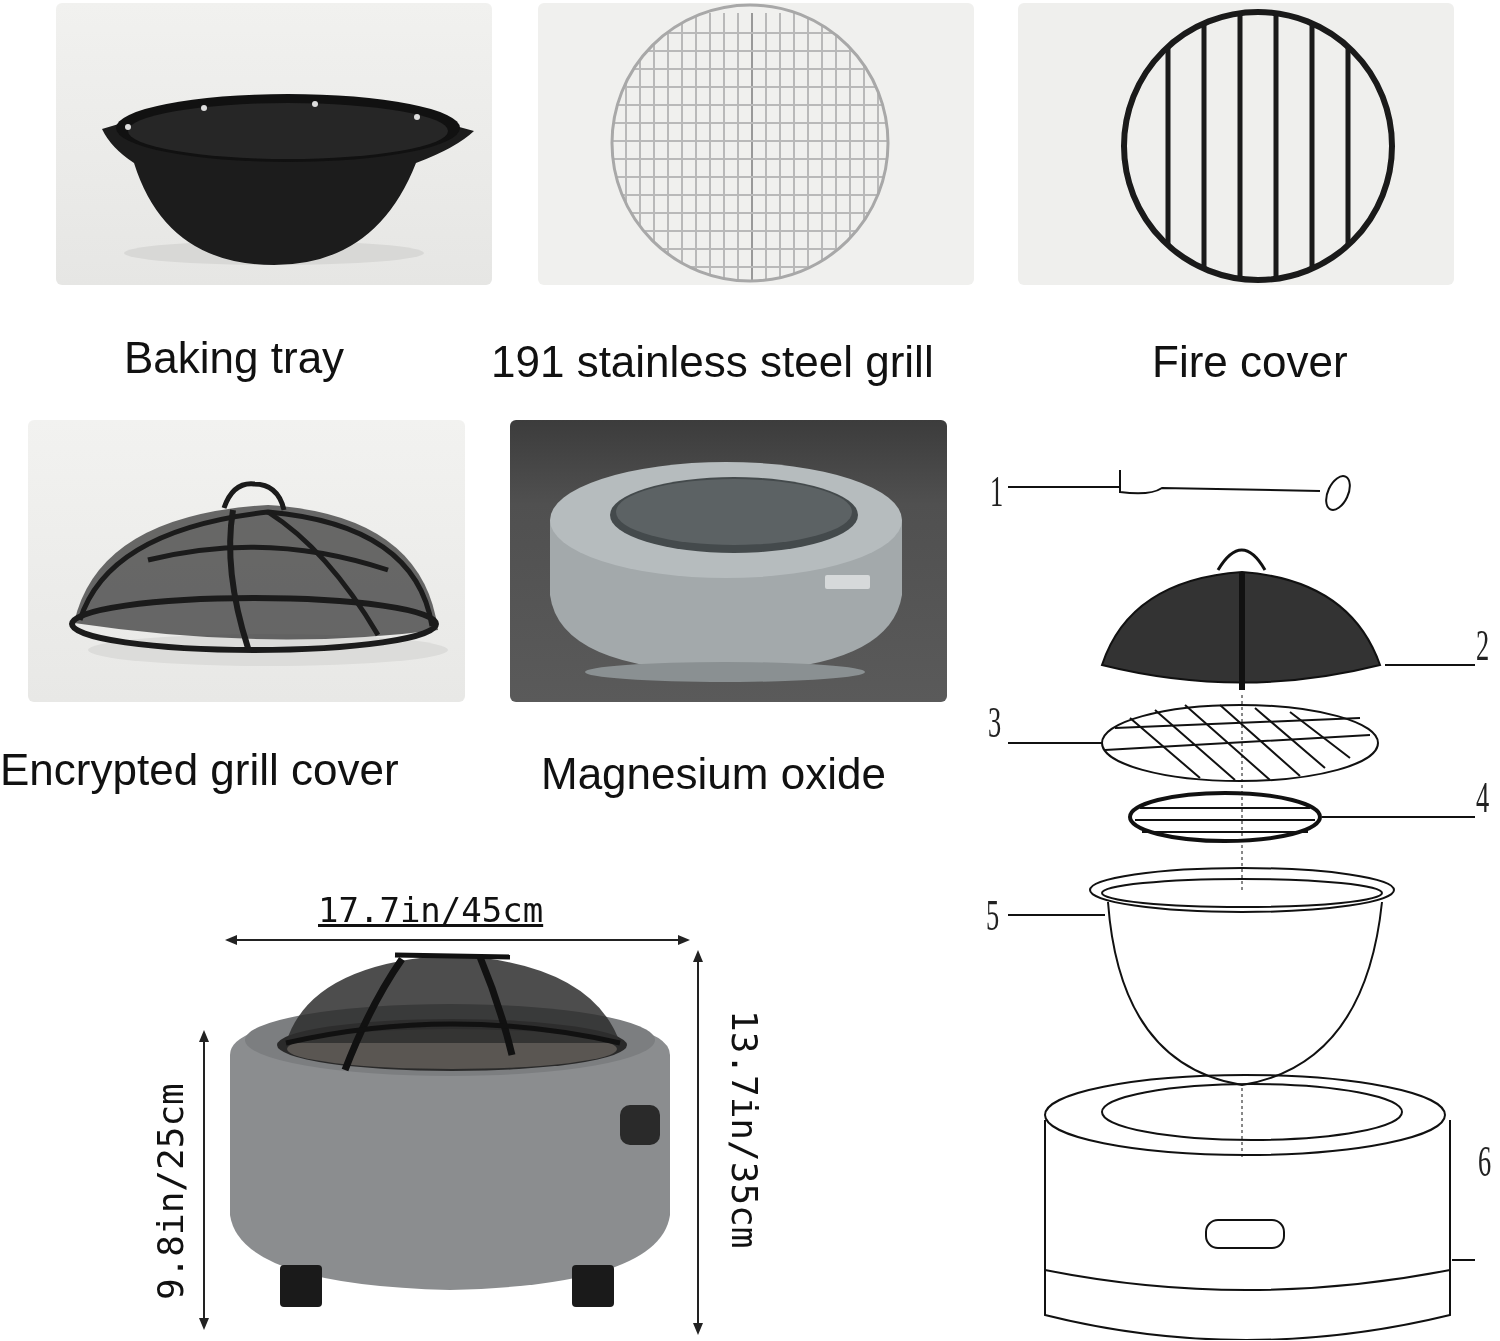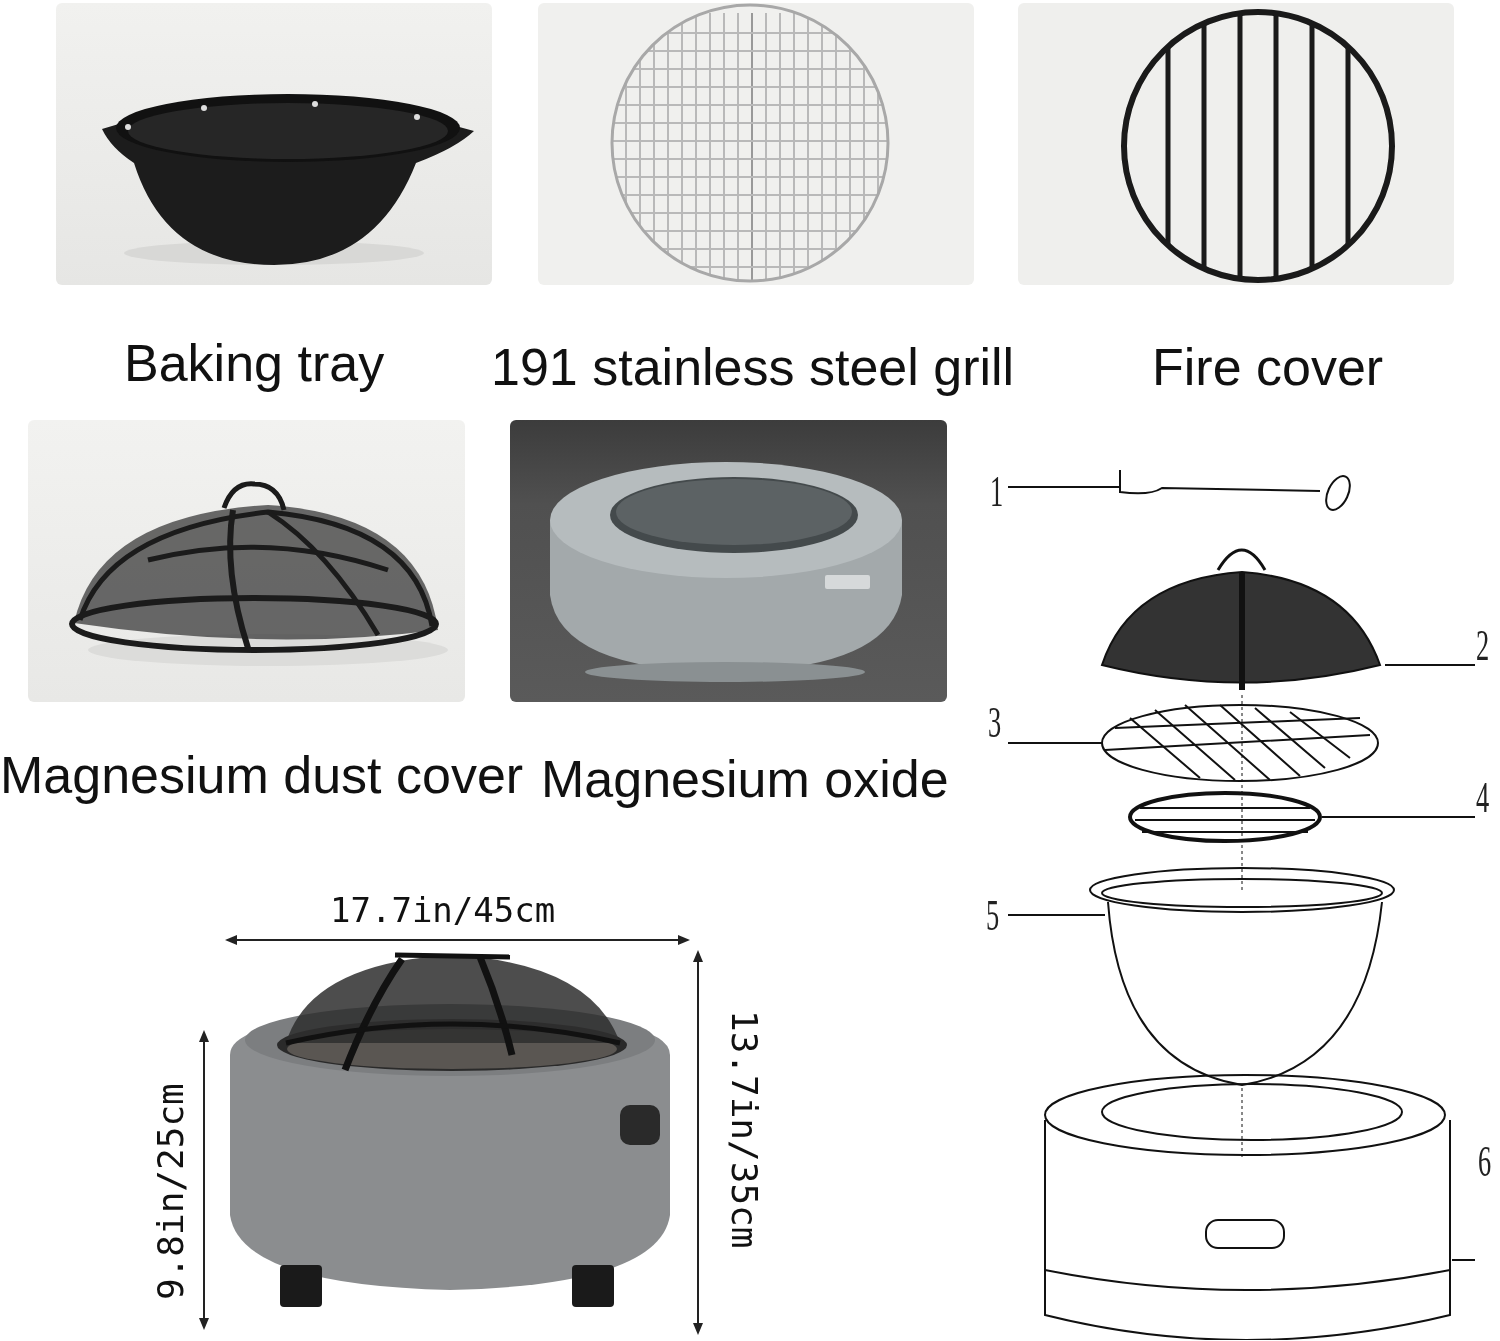--- a/index.html
+++ b/index.html
@@ -1,19 +1,19 @@
 <!DOCTYPE html>
 <html><head>
 <meta charset="utf-8">
 <style>
   html,body{margin:0;padding:0;background:#ffffff;}
   body{width:1500px;height:1341px;position:relative;overflow:hidden;font-family:"Liberation Sans",sans-serif;color:#111;}
   .abs{position:absolute;}
   .photo{position:absolute;border-radius:6px;overflow:hidden;}
-  .caption{position:absolute;font-family:"Liberation Sans",sans-serif;font-size:52px;color:#111;white-space:nowrap;text-align:center;}
+  .caption{position:absolute;font-family:"Liberation Sans",sans-serif;font-size:44px;color:#111;white-space:nowrap;text-align:center;}
   .dim{position:absolute;font-family:"DejaVu Sans Mono","Liberation Mono",monospace;font-size:34px;color:#111;white-space:nowrap;}
   .callout{position:absolute;font-family:"Liberation Serif",serif;font-size:44px;color:#222;transform:scaleX(0.6);transform-origin:left top;}
   svg{display:block;}
 </style>
 </head>
 <body>
 
 <div class="photo" style="left:56px;top:3px;width:436px;height:282px;background:linear-gradient(#f1f1ef,#e6e6e4);">
   <svg width="436" height="282" viewBox="0 0 436 282">
     <ellipse cx="218" cy="250" rx="150" ry="12" fill="#d8d8d6"></ellipse>
@@ -115,24 +115,24 @@
   <svg width="437" height="282" viewBox="0 0 437 282">
     <path d="M40 100 L40 175 Q50 250 215 252 Q380 250 392 175 L392 100 Z" fill="#a3a9ab"></path>
     <ellipse cx="216" cy="100" rx="176" ry="58" fill="#b6bcbe"></ellipse>
     <ellipse cx="224" cy="95" rx="124" ry="38" fill="#444a4c"></ellipse>
     <ellipse cx="224" cy="92" rx="118" ry="33" fill="#5c6264"></ellipse>
     <rect x="315" y="155" width="45" height="14" rx="2" fill="#d6d9da"></rect>
     <ellipse cx="215" cy="252" rx="140" ry="10" fill="#8a9092"></ellipse>
   </svg>
 </div>
 
-<div class="caption" style="left:0px;top:745px;">Magnesium dust cover</div>
+<div class="caption" style="left:0px;top:745px;">Encrypted grill cover</div>
 <div class="caption" style="left:541px;top:749px;">Magnesium oxide</div>
 
-<div class="dim" style="left:330px;top:890px;">17.7in/45cm</div>
+<div class="dim" style="left:318px;top:890px;text-decoration:underline;">17.7in/45cm</div>
 <svg class="abs" style="left:225px;top:930px;" width="465" height="20">
   <line x1="6" y1="10" x2="459" y2="10" stroke="#222" stroke-width="2"></line>
   <polygon points="0,10 12,5 12,15" fill="#222"></polygon>
     <polygon points="465,10 453,5 453,15" fill="#222"></polygon>
 </svg>
 
 <svg class="abs" style="left:194px;top:1030px;" width="20" height="300">
   <line x1="10" y1="6" x2="10" y2="294" stroke="#222" stroke-width="2"></line>
   <polygon points="10,0 5,12 15,12" fill="#222"></polygon>
     <polygon points="10,300 5,288 15,288" fill="#222"></polygon>

